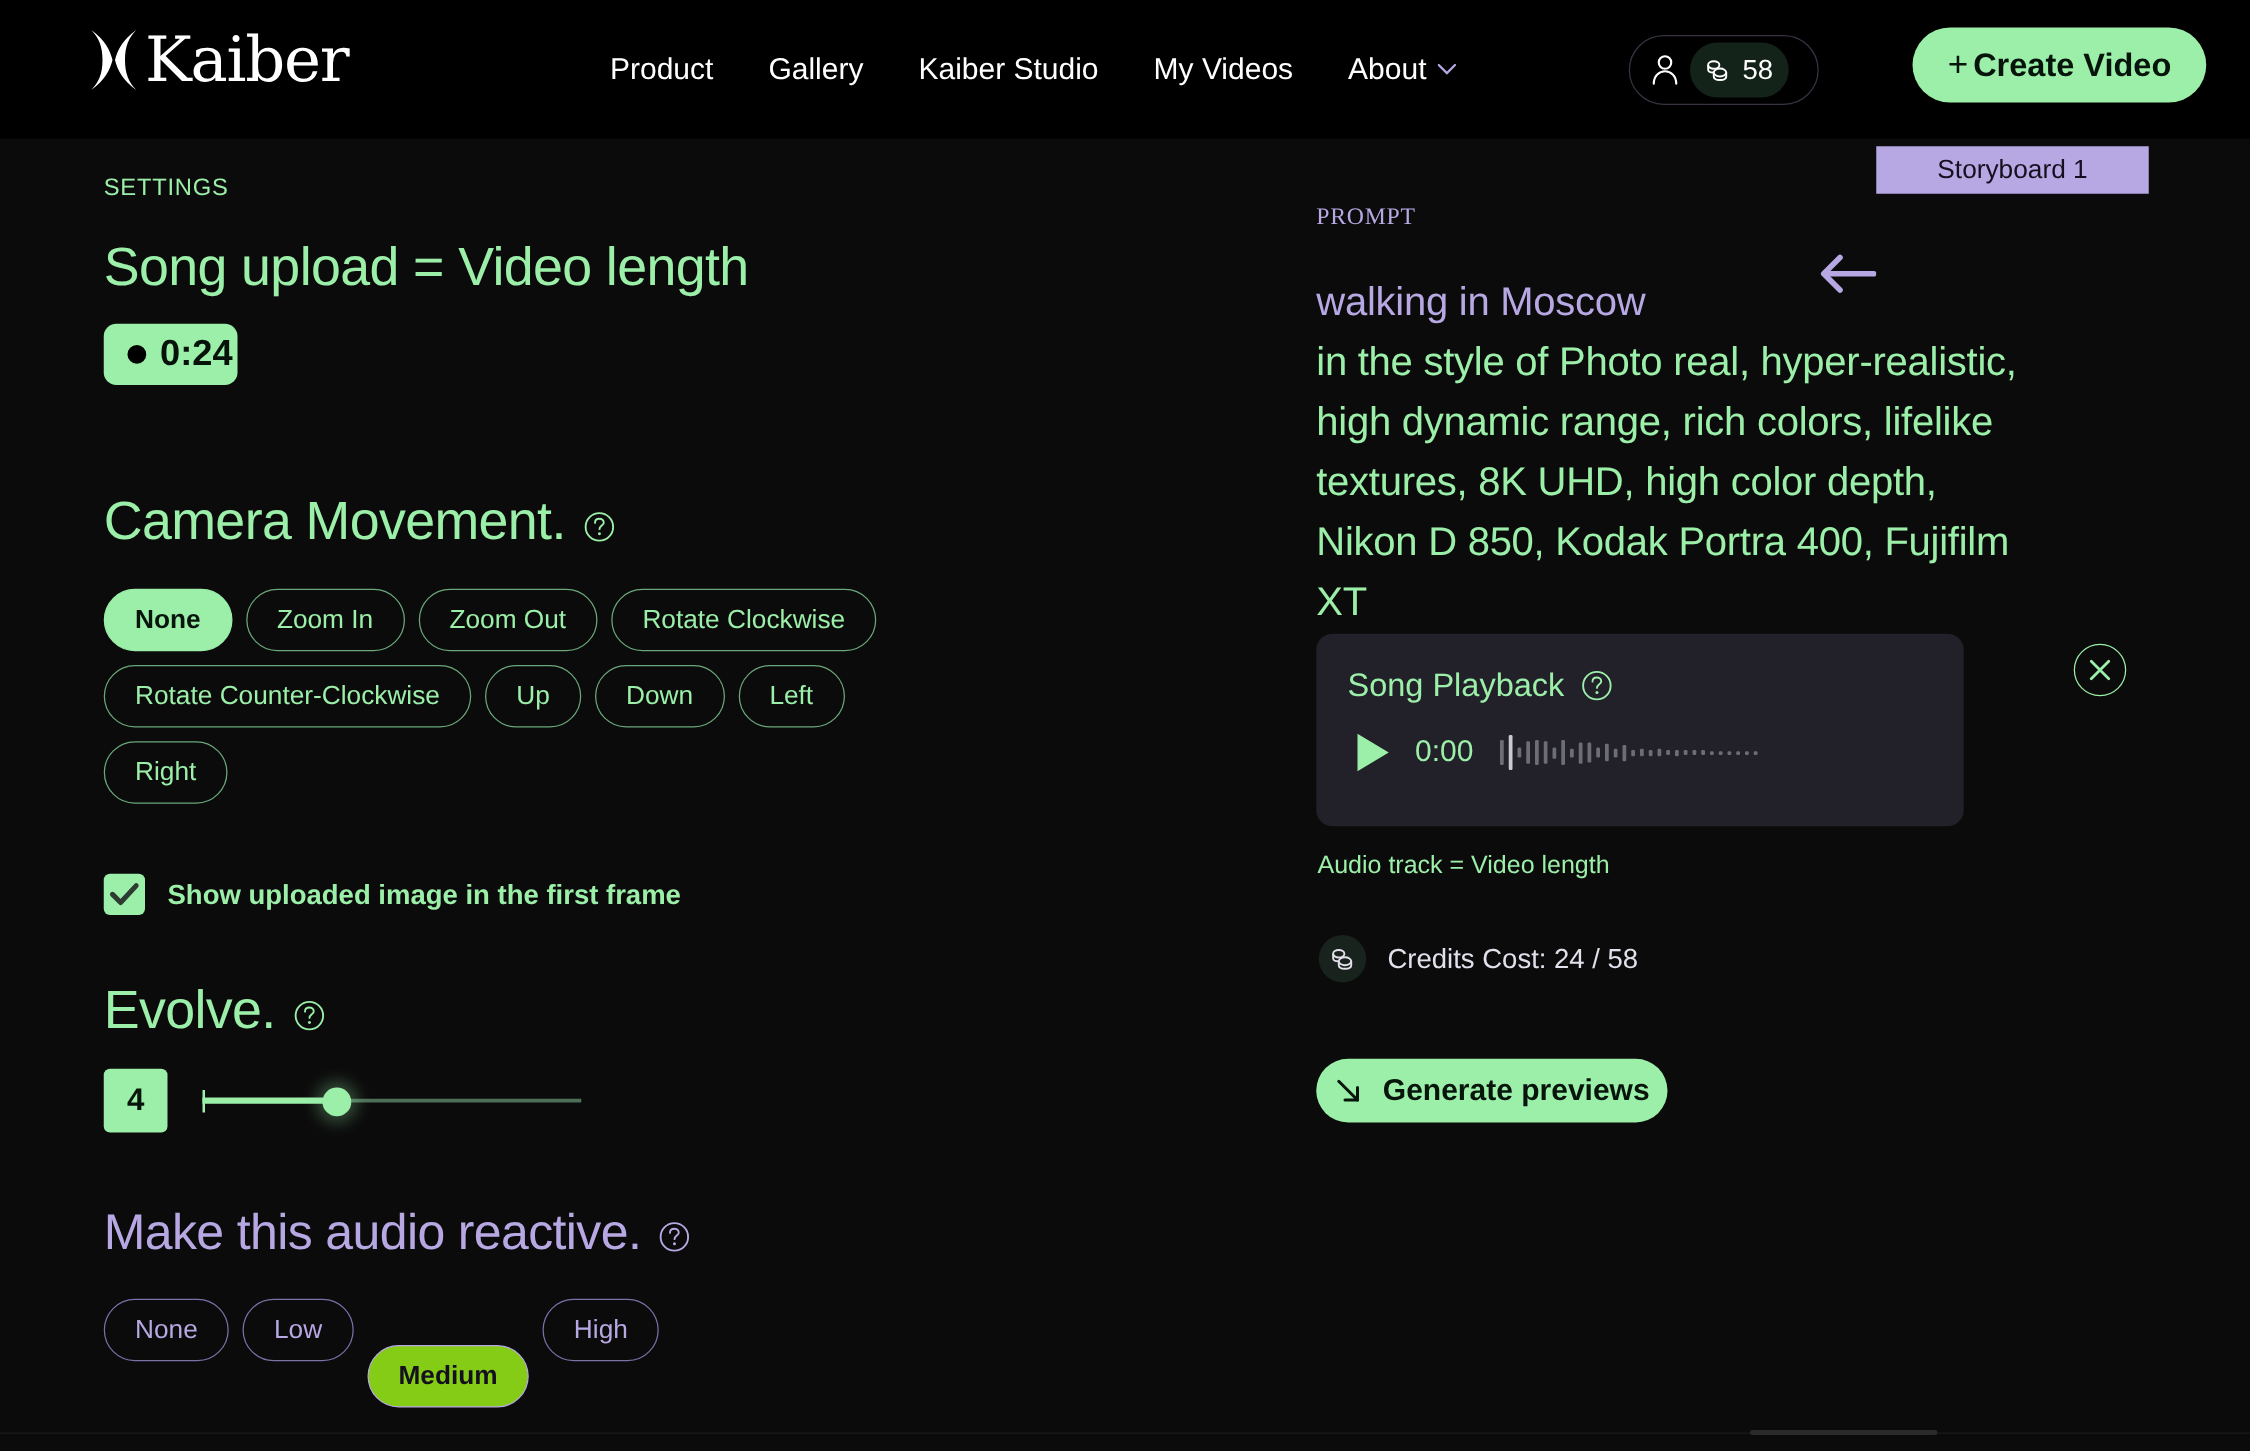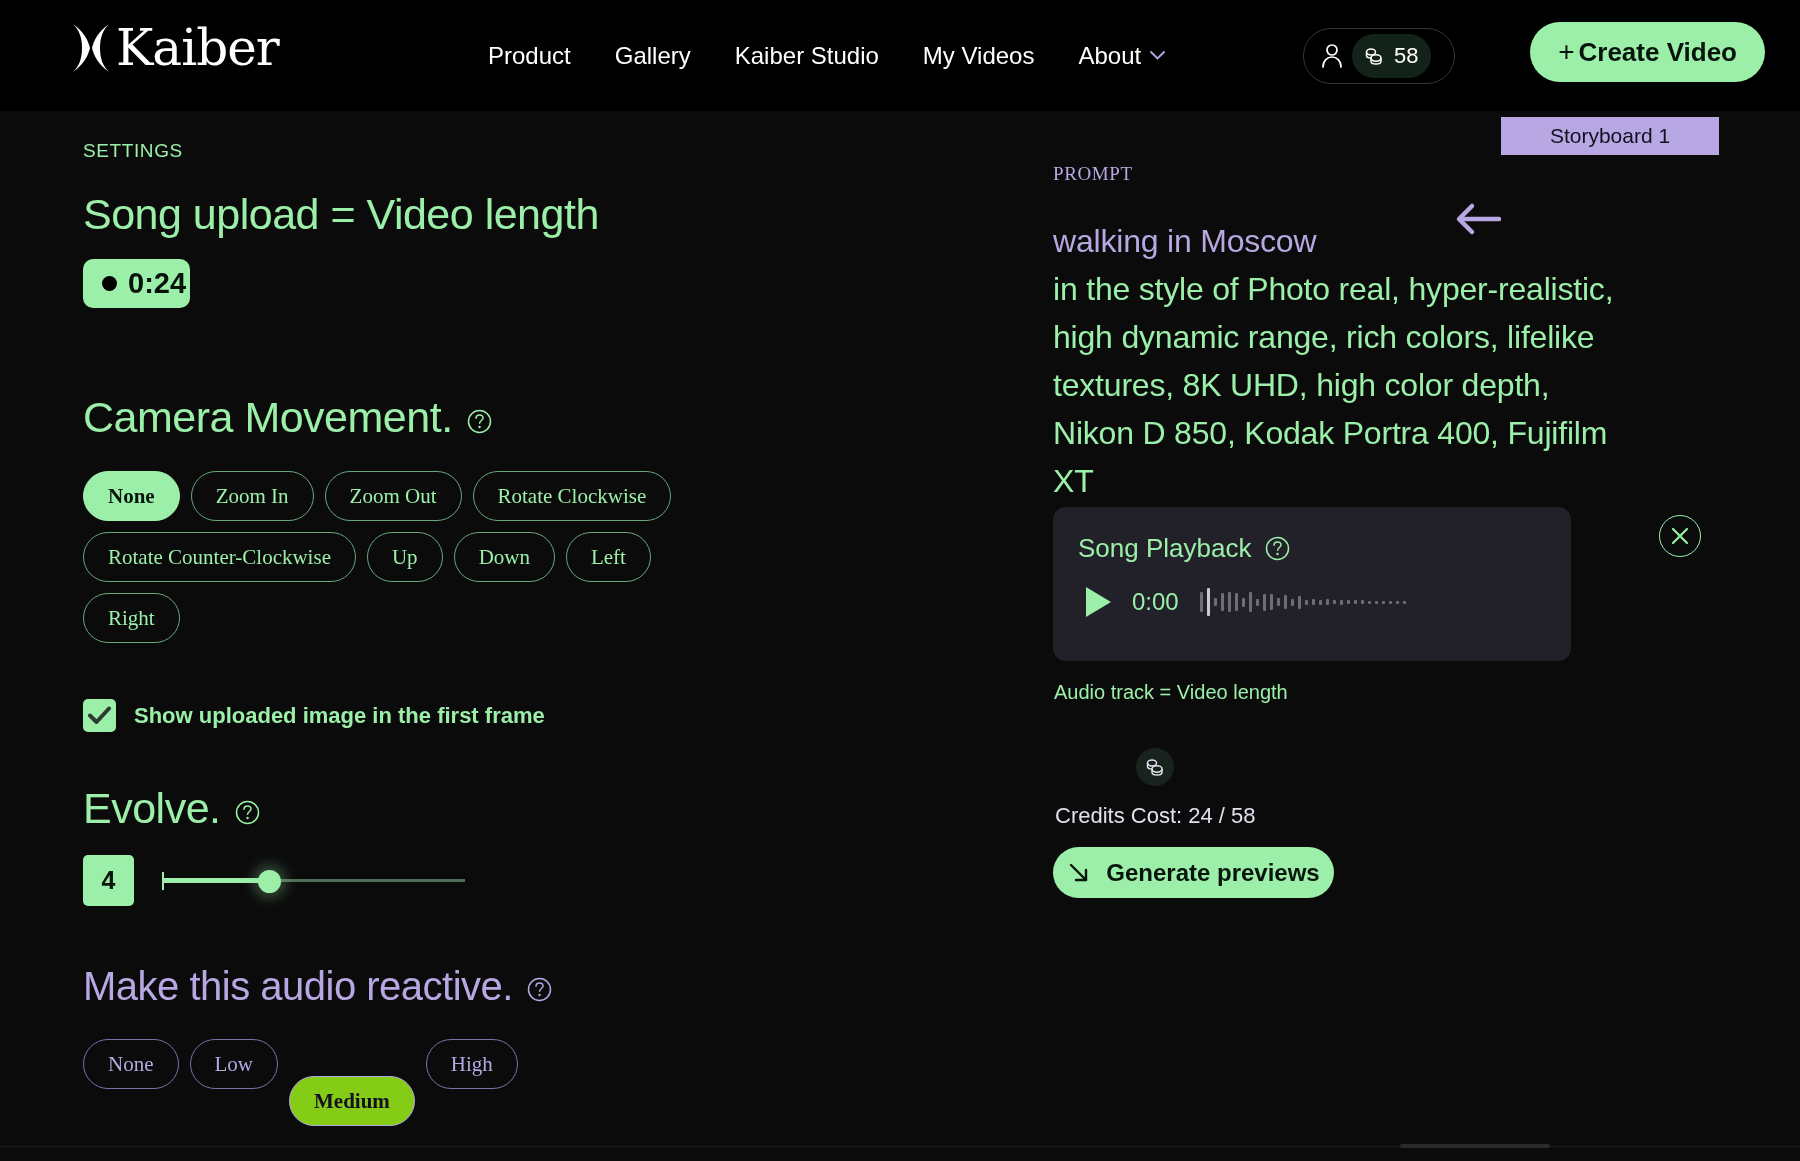--- a/index.html
+++ b/index.html
@@ -72,21 +72,21 @@
   .duration-chip .t { color: #06120a; font-size: 29px; font-weight: 600; }
 
   .section-title { display: flex; align-items: center; gap: 14px; }
   .qmark { width: 25px; height: 25px; display: inline-block; }
 
   .pills { display: flex; flex-wrap: wrap; gap: 11px; max-width: 640px; }
   .pill {
     height: 50px; padding: 16px 24px; border-radius: 25px;
     border: 1px solid #6aa87a; color: #9BEFA8; background: transparent;
     font-size: 21px; display: inline-flex; align-items: center; justify-content: center;
-    cursor: pointer; white-space: nowrap; font-family: Liberation Serif, serif;
+    cursor: pointer; white-space: nowrap; font-family: Liberation Sans, sans-serif;
   }
   .pill.active { background: #9BEFA8; color: #08150c; border-color: #9BEFA8; font-weight: 700; }
   .pill.purple { border-color: #7d6fa8; color: #B7A8E3; }
   .pill.purple.active { background: #84cc16; color: #14101f; border-color: #B7A8E3; font-weight: 700; margin-top: 37px; }
 
   .checkrow { display: flex; align-items: center; gap: 18px; margin-top: 56px; }
   .checkbox {
     width: 33px; height: 33px; border-radius: 5px; background: #9BEFA8;
     display: flex; align-items: center; justify-content: center; cursor: pointer;
   }
@@ -137,21 +137,21 @@
   .wave span { display: block; width: 3px; background: #6d6d75; border-radius: 1px; }
 
   .audio-note { position: absolute; left: 1px; top: 570px; color: #9BEFA8; font-size: 20px; }
 
   .close-btn {
     position: absolute; left: 606px; top: 404px;
     width: 42px; height: 42px; border: 1.6px solid #9BEFA8; border-radius: 50%;
     display: flex; align-items: center; justify-content: center; cursor: pointer;
   }
 
-  .credits-row { position: absolute; left: 2px; top: 637px; display: flex; align-items: center; gap: 17px; flex-direction: column; }
+  .credits-row { position: absolute; left: 2px; top: 637px; display: flex; align-items: center; gap: 17px; }
   .credits-icon-bg { width: 38px; height: 38px; border-radius: 50%; background: #17231c; display: flex; align-items: center; justify-content: center; }
   .credits-text { color: #E3E0EC; font-size: 22px; }
 
   .gen-btn {
     position: absolute; left: 0; top: 736px;
     width: 281px; height: 51px; background: #9BEFA8; color: #08150c;
     border: none; border-radius: 26px; font-size: 24px; font-weight: 700;
     display: flex; align-items: center; justify-content: center; gap: 15px;
     cursor: pointer; font-family: "Liberation Sans", sans-serif;
   }

